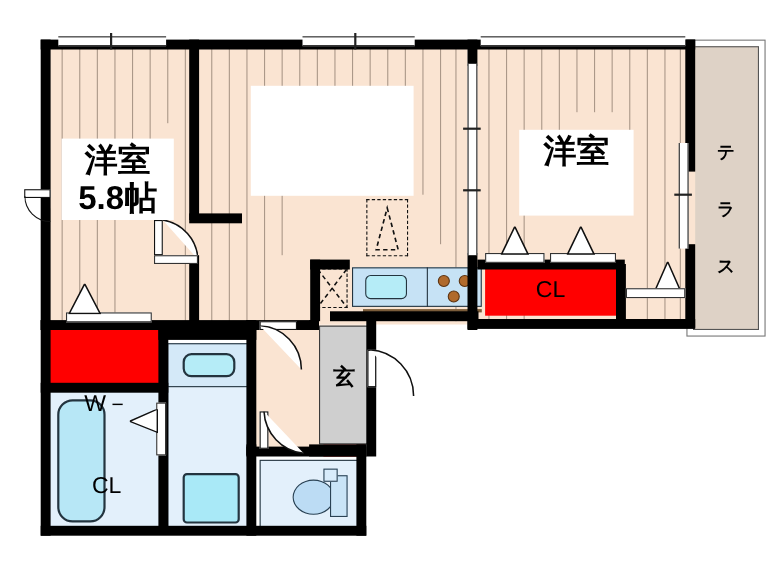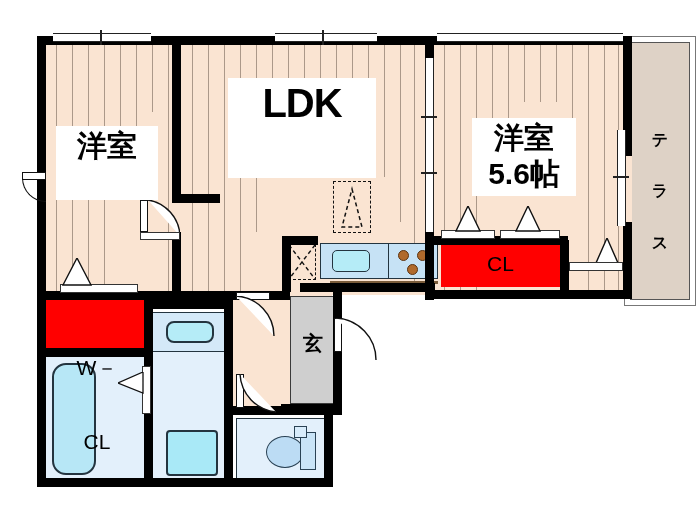--- a/index.html
+++ b/index.html
@@ -302,22 +302,21 @@
   </div>
 
   <div class="abs" style="left:595px; top:238px; width:24px; height:26px;">
     <svg width="24" height="26" viewBox="0 0 24 26">
       <path d="M12 0 L23 25 L1 25 Z" fill="#ffffff" stroke="#111" stroke-width="1.4"></path>
     </svg>
   </div>
   <div class="abs whitefill" style="left:569px; top:262px; width:54px; height:9px;"></div>
 
   <div class="abs whiteplate" style="left:228px; top:78px; width:148px; height:100px;"></div>
-  <div class="abs label lbl-big" style="left:228px; top:82px; width:148px;">LDK</div>
 
   <div class="abs whiteplate" style="left:56px; top:126px; width:102px; height:74px;"></div>
   <div class="abs label lbl-room" style="left:56px; top:130px; width:102px;">洋室</div>
+  <div class="abs label lbl-room" style="left:50px; top:165px; width:114px;">5.8帖</div>
 
   <div class="abs whiteplate" style="left:472px; top:118px; width:104px; height:78px;"></div>
   <div class="abs label lbl-room" style="left:472px; top:122px; width:104px;">洋室</div>
-  <div class="abs label lbl-room" style="left:466px; top:158px; width:116px;">5.6帖</div>
 
 </div>
 
 </body></html>

